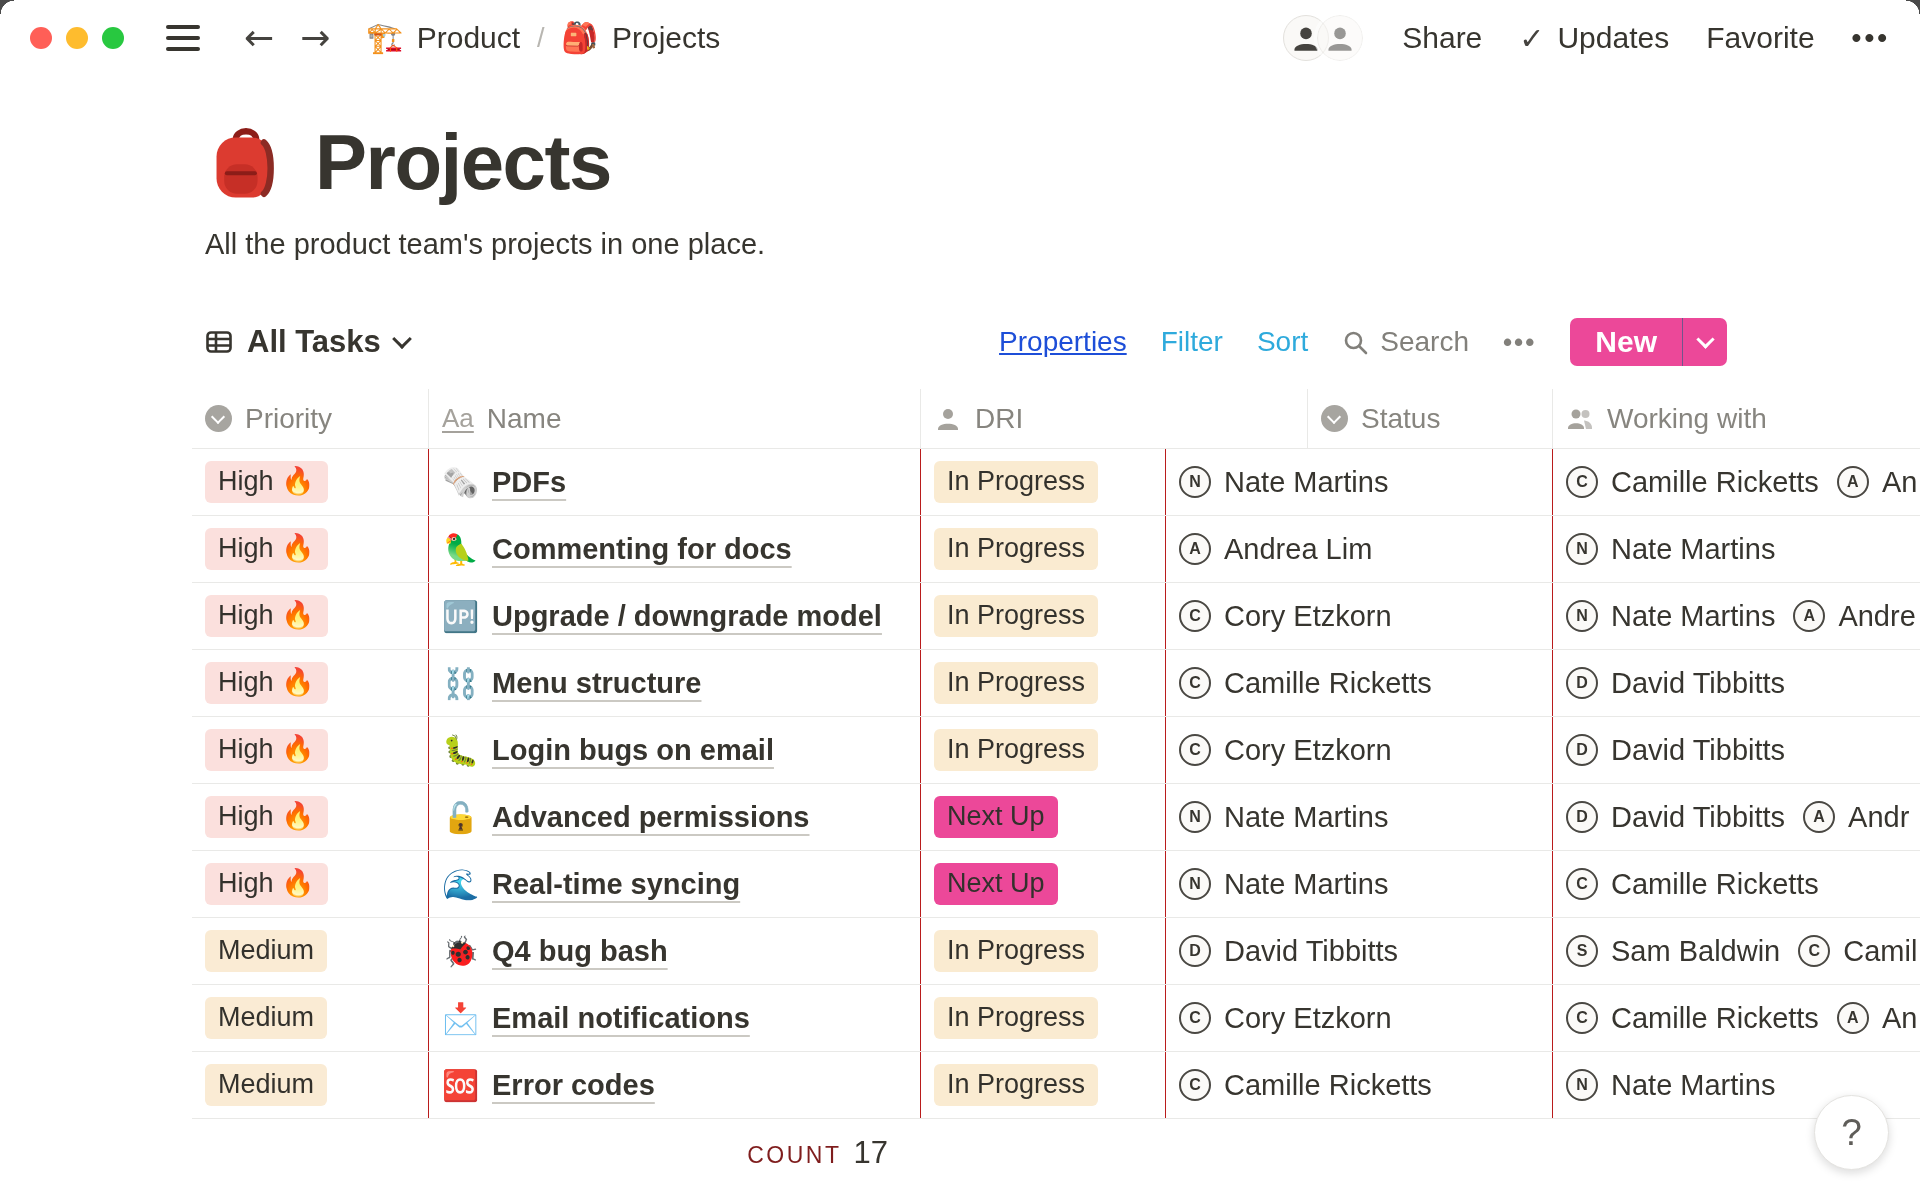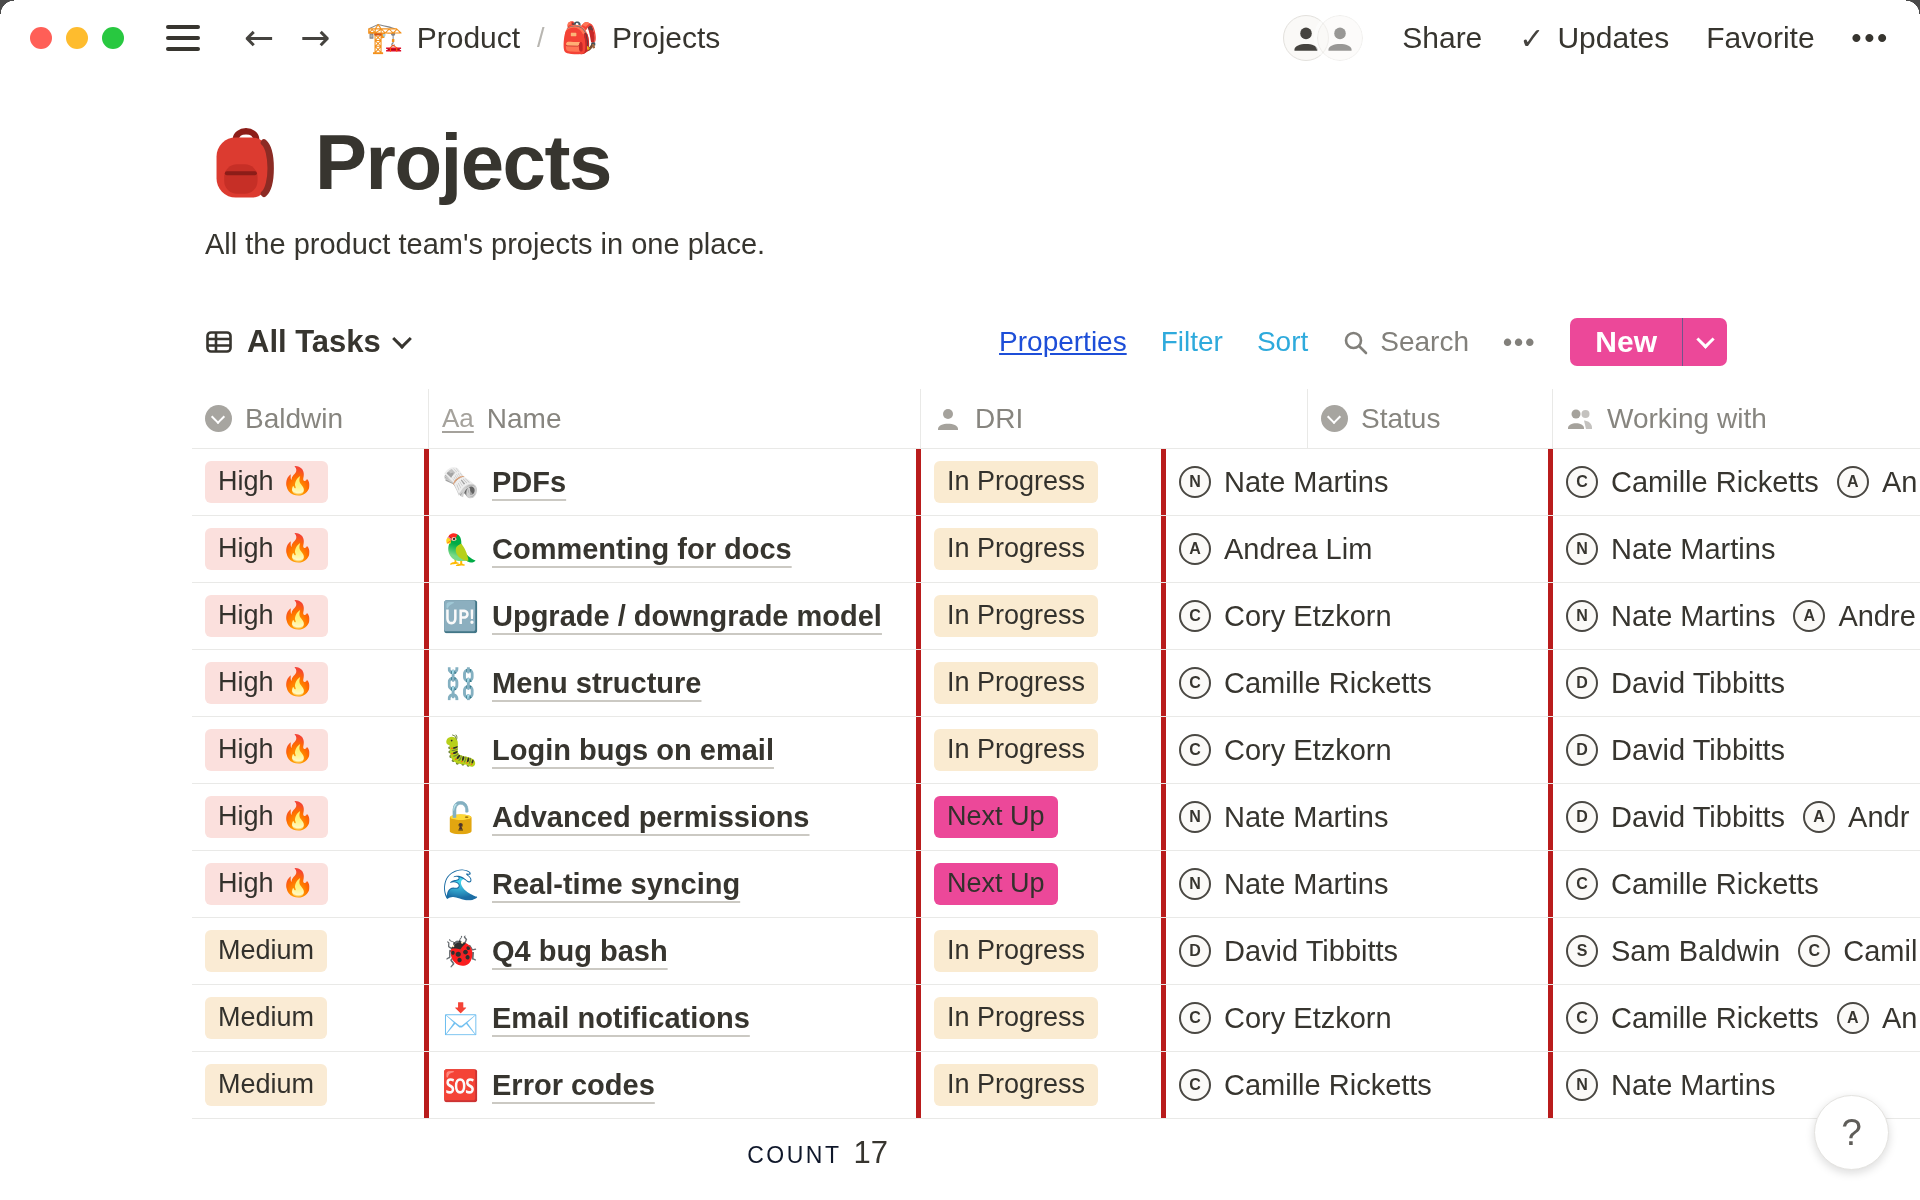--- a/index.html
+++ b/index.html
@@ -72,37 +72,37 @@
   .col-dri{width:387px;flex:0 0 387px;}
   .col-working{width:420px;flex:0 0 420px;}
   .select-icon{width:27px;height:27px;border-radius:50%;background:#A7A5A0;position:relative;display:inline-block;flex:0 0 27px;}
   .select-icon::after{content:'';position:absolute;left:7.5px;top:6.5px;width:8px;height:8px;
     border-right:2.5px solid #fff;border-bottom:2.5px solid #fff;transform:rotate(45deg);}
   .aa-icon{color:#A5A29C;font-size:26px;text-decoration:underline;text-decoration-thickness:2px;text-underline-offset:4px;}
   .hdr-svg{width:28px;height:28px;flex:0 0 28px;}
 
   .row{display:flex;height:66px;border-bottom:1px solid #E9E9E7;}
   .td{display:flex;align-items:center;height:100%;padding-left:13px;box-sizing:border-box;
-    border-right:5px solid #b91c1c;overflow:hidden;white-space:nowrap;}
+    border-right:1px solid #b91c1c;overflow:hidden;white-space:nowrap;}
   .td:last-child{border-right:none;}
   .badge{display:inline-block;padding:5px 13px;border-radius:6px;font-size:27px;line-height:1.15;color:#33312C;}
   .badge.high{background:#FBE0DD;}
   .badge.medium{background:#FAEBD4;}
   .badge.progress{background:#FAEBD1;}
   .badge.next{background:#ec4899;}
   .name-emoji{font-size:30px;width:38px;flex:0 0 38px;text-align:center;margin-right:12px;}
   .name-link{font-weight:bold;font-size:29px;cursor:pointer;
     text-decoration:underline;text-decoration-color:#CBC9C3;text-decoration-thickness:2px;text-underline-offset:7px;}
   .person{display:flex;align-items:center;gap:13px;margin-right:18px;}
   .avatar{width:32px;height:32px;flex:0 0 32px;border-radius:50%;background:#FBFAF8;border:2px solid #4A4843;
     color:#37352F;font-size:16px;font-weight:bold;display:flex;align-items:center;justify-content:center;box-sizing:border-box;}
   .person-name{font-size:29px;}
 
   .table-footer{margin-left:192px;width:729px;box-sizing:border-box;text-align:right;padding:16px 33px 0 0;}
-  .count-label{font-size:23px;color:#0f172a;letter-spacing:2.5px;}
+  .count-label{font-size:23px;color:#7f1d1d;letter-spacing:2.5px;}
   .count-value{font-size:31px;color:#37352F;margin-left:12px;}
 
   .help-btn{position:absolute;right:31px;bottom:30px;width:73px;height:73px;border-radius:50%;background:#fff;
     border:1px solid #E4E3E0;box-shadow:0 3px 10px rgba(15,15,15,.15);display:flex;align-items:center;
     justify-content:center;font-size:37px;color:#5F5D59;cursor:pointer;}
 </style>
 </head>
 <body>
 
 <div class="corner tl"></div>
@@ -206,21 +206,21 @@
           <span class="new-chev"></span>
         </span>
     </div>
   </div>
 </div>
 
 <div class="table">
   <div class="thead">
       <div class="th col-priority">
         <span class="select-icon"></span>
-        <span class="th-label">Baldwin</span>
+        <span class="th-label">Priority</span>
       </div>
       <div class="th col-name">
         <span class="aa-icon">Aa</span>
         <span class="th-label">Name</span>
       </div>
       <div class="th col-dri">
         <svg class="hdr-svg" viewBox="0 0 28 28" fill="#A5A29C">
           <circle cx="14" cy="9" r="5"></circle>
           <path d="M4 24c0-7 20-7 20 0v1H4z"></path>
         </svg>

